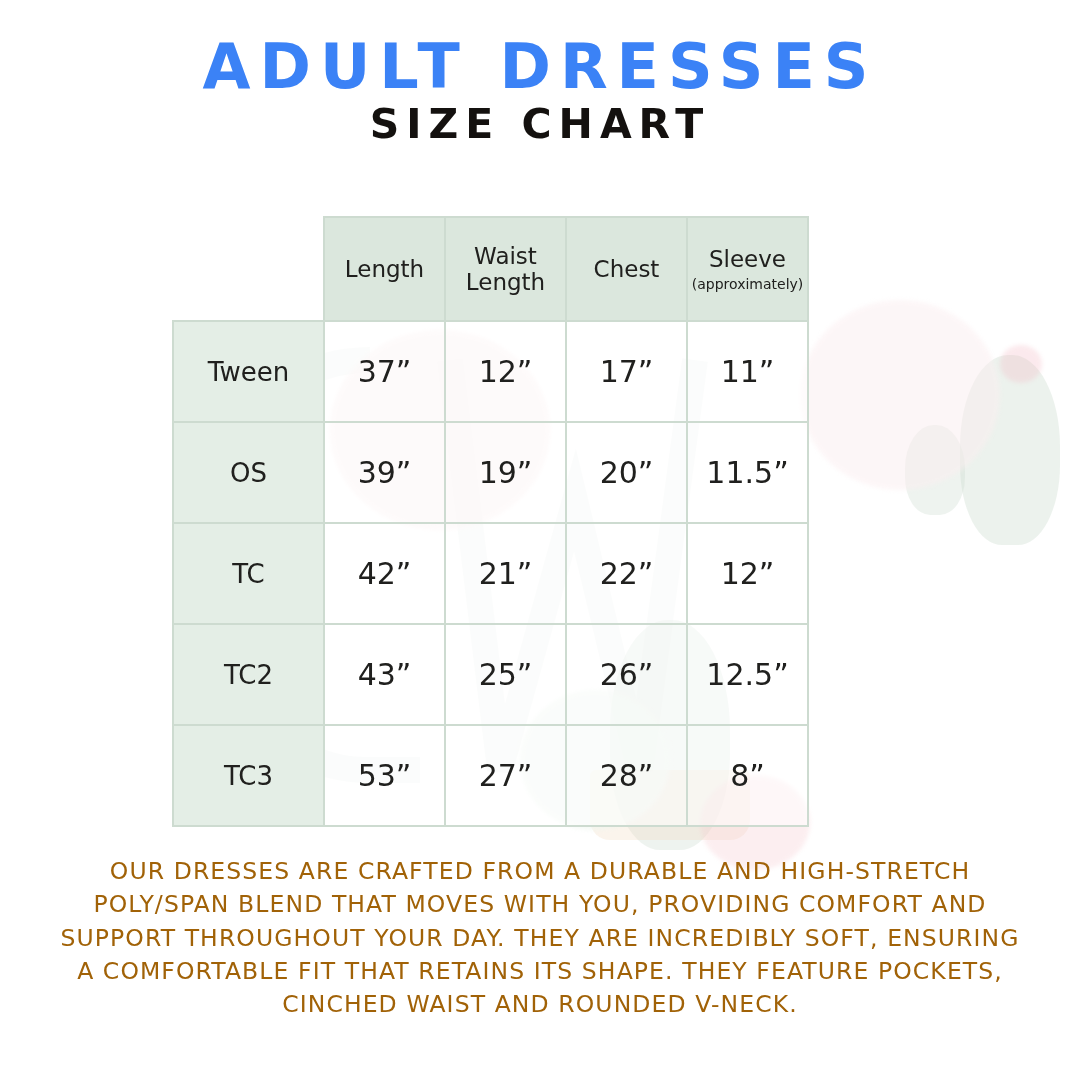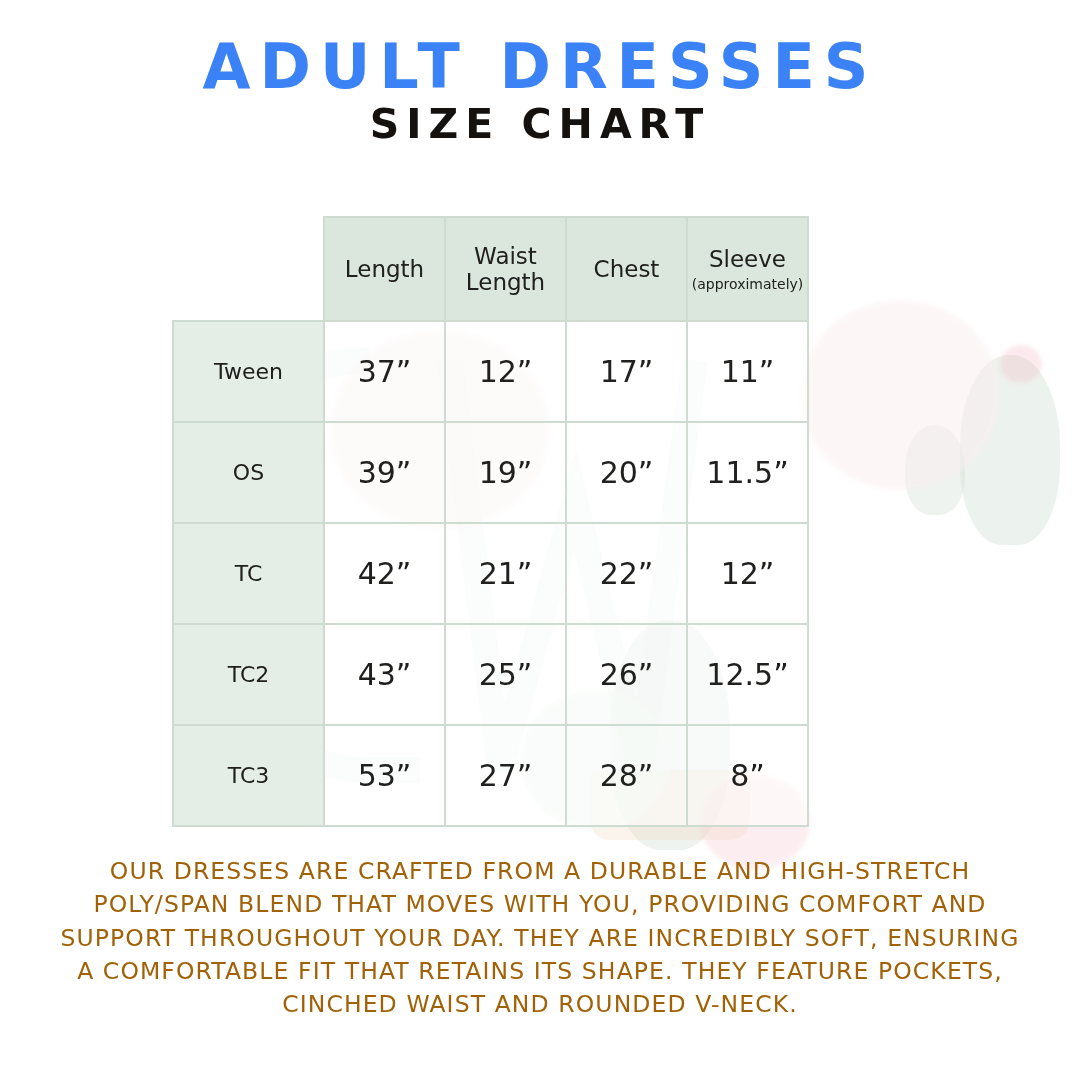--- a/index.html
+++ b/index.html
@@ -114,21 +114,21 @@
     font-weight: 400;
   }
   thead th .sub {
     display: block;
     font-size: 14px;
     margin-top: 4px;
   }
   tbody th.row-head {
     background: #e4eee6;
     height: 97px;
-    font-size: 22px;
+    font-size: 26px;
     font-weight: 400;
     width: 148px;
   }
   tbody td {
     height: 97px;
     font-size: 30px;
     background: rgba(255,255,255,0.55);
   }
 
   

